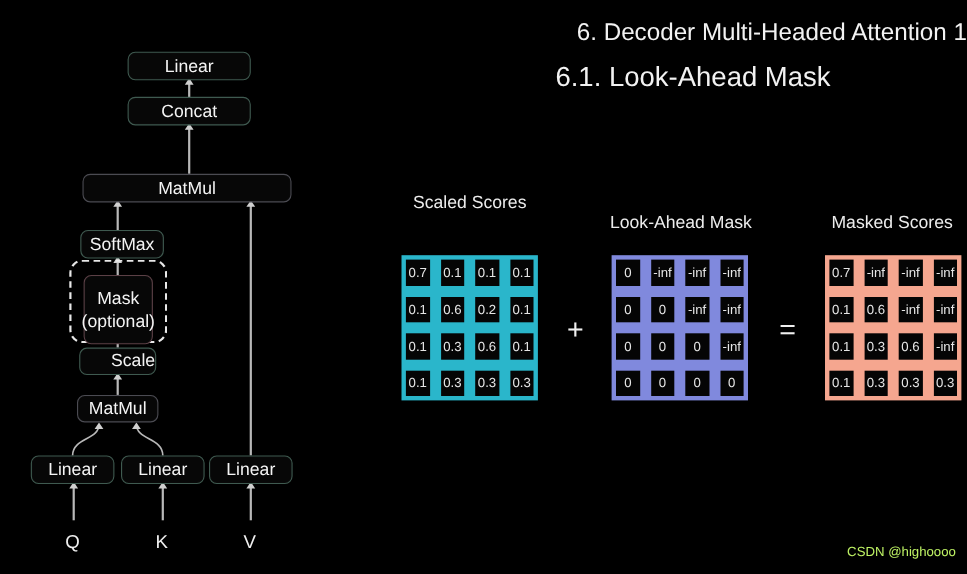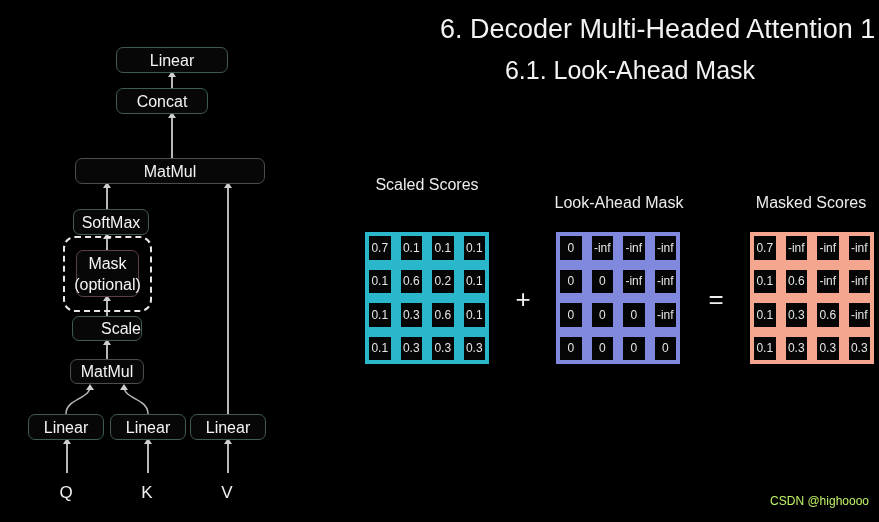--- a/index.html
+++ b/index.html
@@ -15,22 +15,22 @@
     font-family: "Liberation Sans", sans-serif;
     color: #ffffff;
   }
 
   
   #slide-title-1 {
     position: absolute;
     left: 440px;
     top: 14px;
     width: 439px;
-    text-align: left;
-    font-size: 27px;
+    text-align: right;
+    font-size: 22px;
     line-height: 30px;
     color: #f2f2f2;
     white-space: nowrap;
   }
   #slide-title-2 {
     position: absolute;
     left: 440px;
     top: 55px;
     width: 380px;
     text-align: center;
@@ -190,33 +190,33 @@
   <div class="arrow-up" style="left:144px; top:438px;"></div>
   <div class="conn" style="left:227px; top:441px; height:32px;"></div>
   <div class="arrow-up" style="left:224px; top:438px;"></div>
 
   <div id="mask-group" style="left:63px; top:236px; width:89px; height:76px;"></div>
 
   <div class="node" style="left:116px; top:47px; width:112px; height:26px;">
     <span>Linear</span>
   </div>
 
-  <div class="node" style="left:116px; top:88px; width:92px; height:26px;">
+  <div class="node" style="left:116px; top:88px; width:112px; height:26px;">
     <span>Concat</span>
   </div>
 
   <div class="node greyish" style="left:75px; top:158px; width:190px; height:26px;">
     <span>MatMul</span>
   </div>
 
   <div class="node" style="left:73px; top:209px; width:76px; height:26px;">
     <span>SoftMax</span>
   </div>
 
-  <div class="node pinkish node-two-line" style="left:76px; top:250px; width:63px; height:47px;">
+  <div class="node pinkish node-two-line" style="left:76px; top:250px; width:63px; height:63px;">
     <span>Mask</span>
     <span>(optional)</span>
   </div>
 
   <div class="node" style="left:72px; top:316px; width:70px; height:25px;justify-content:flex-end;">
     <span>Scale</span>
   </div>
 
   <div class="node greyish" style="left:70px; top:359px; width:74px; height:25px;">
     <span>MatMul</span>

